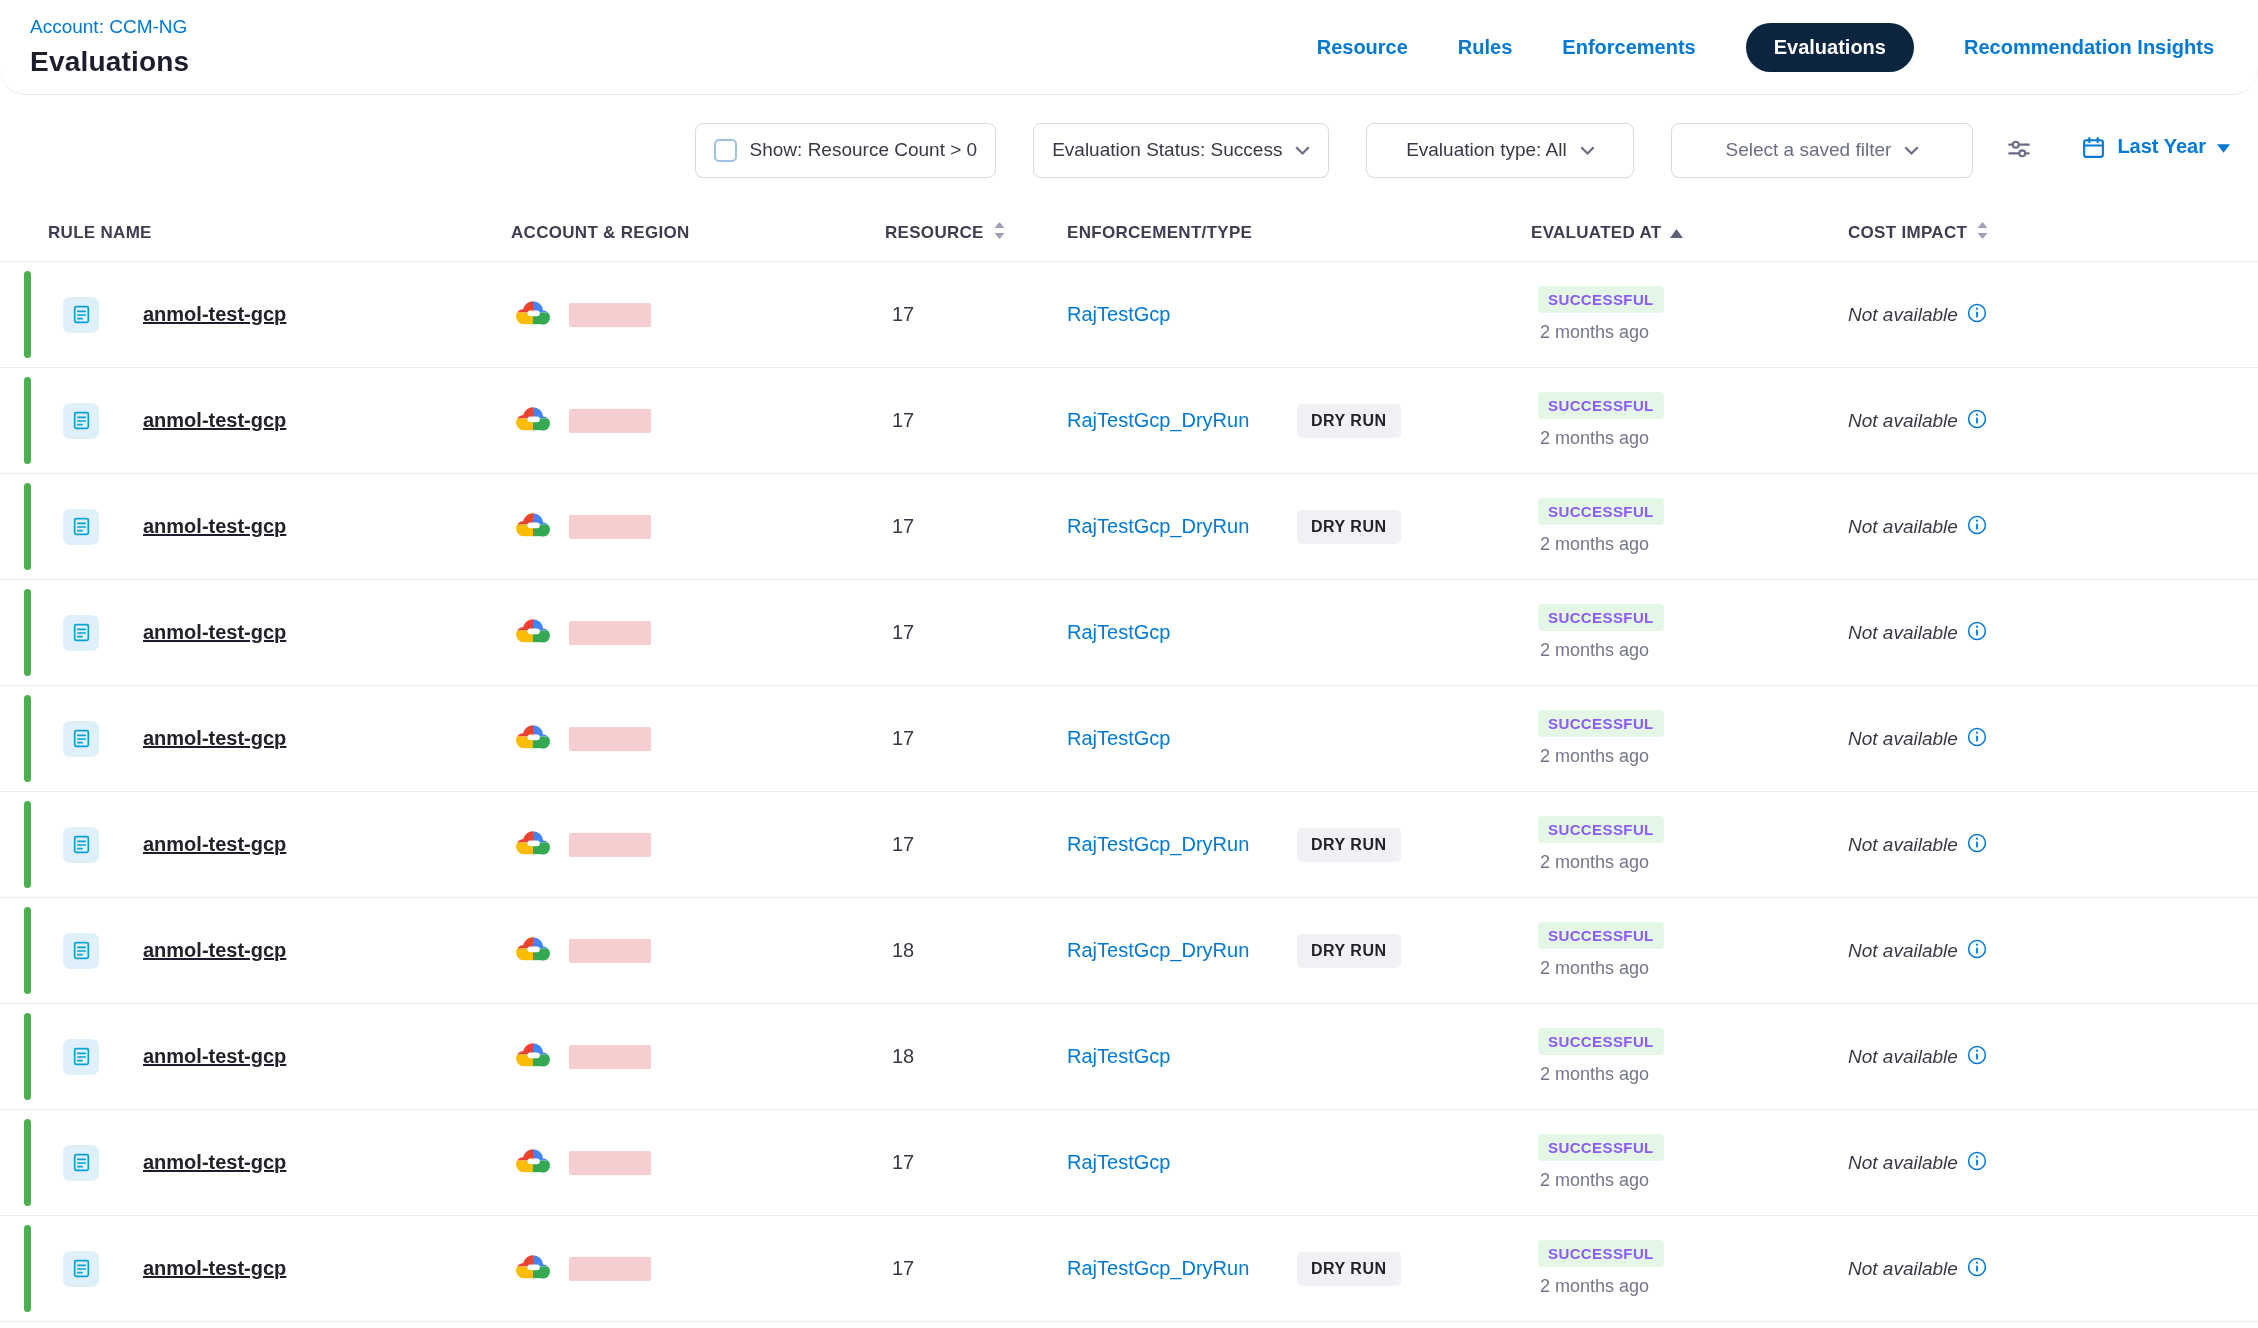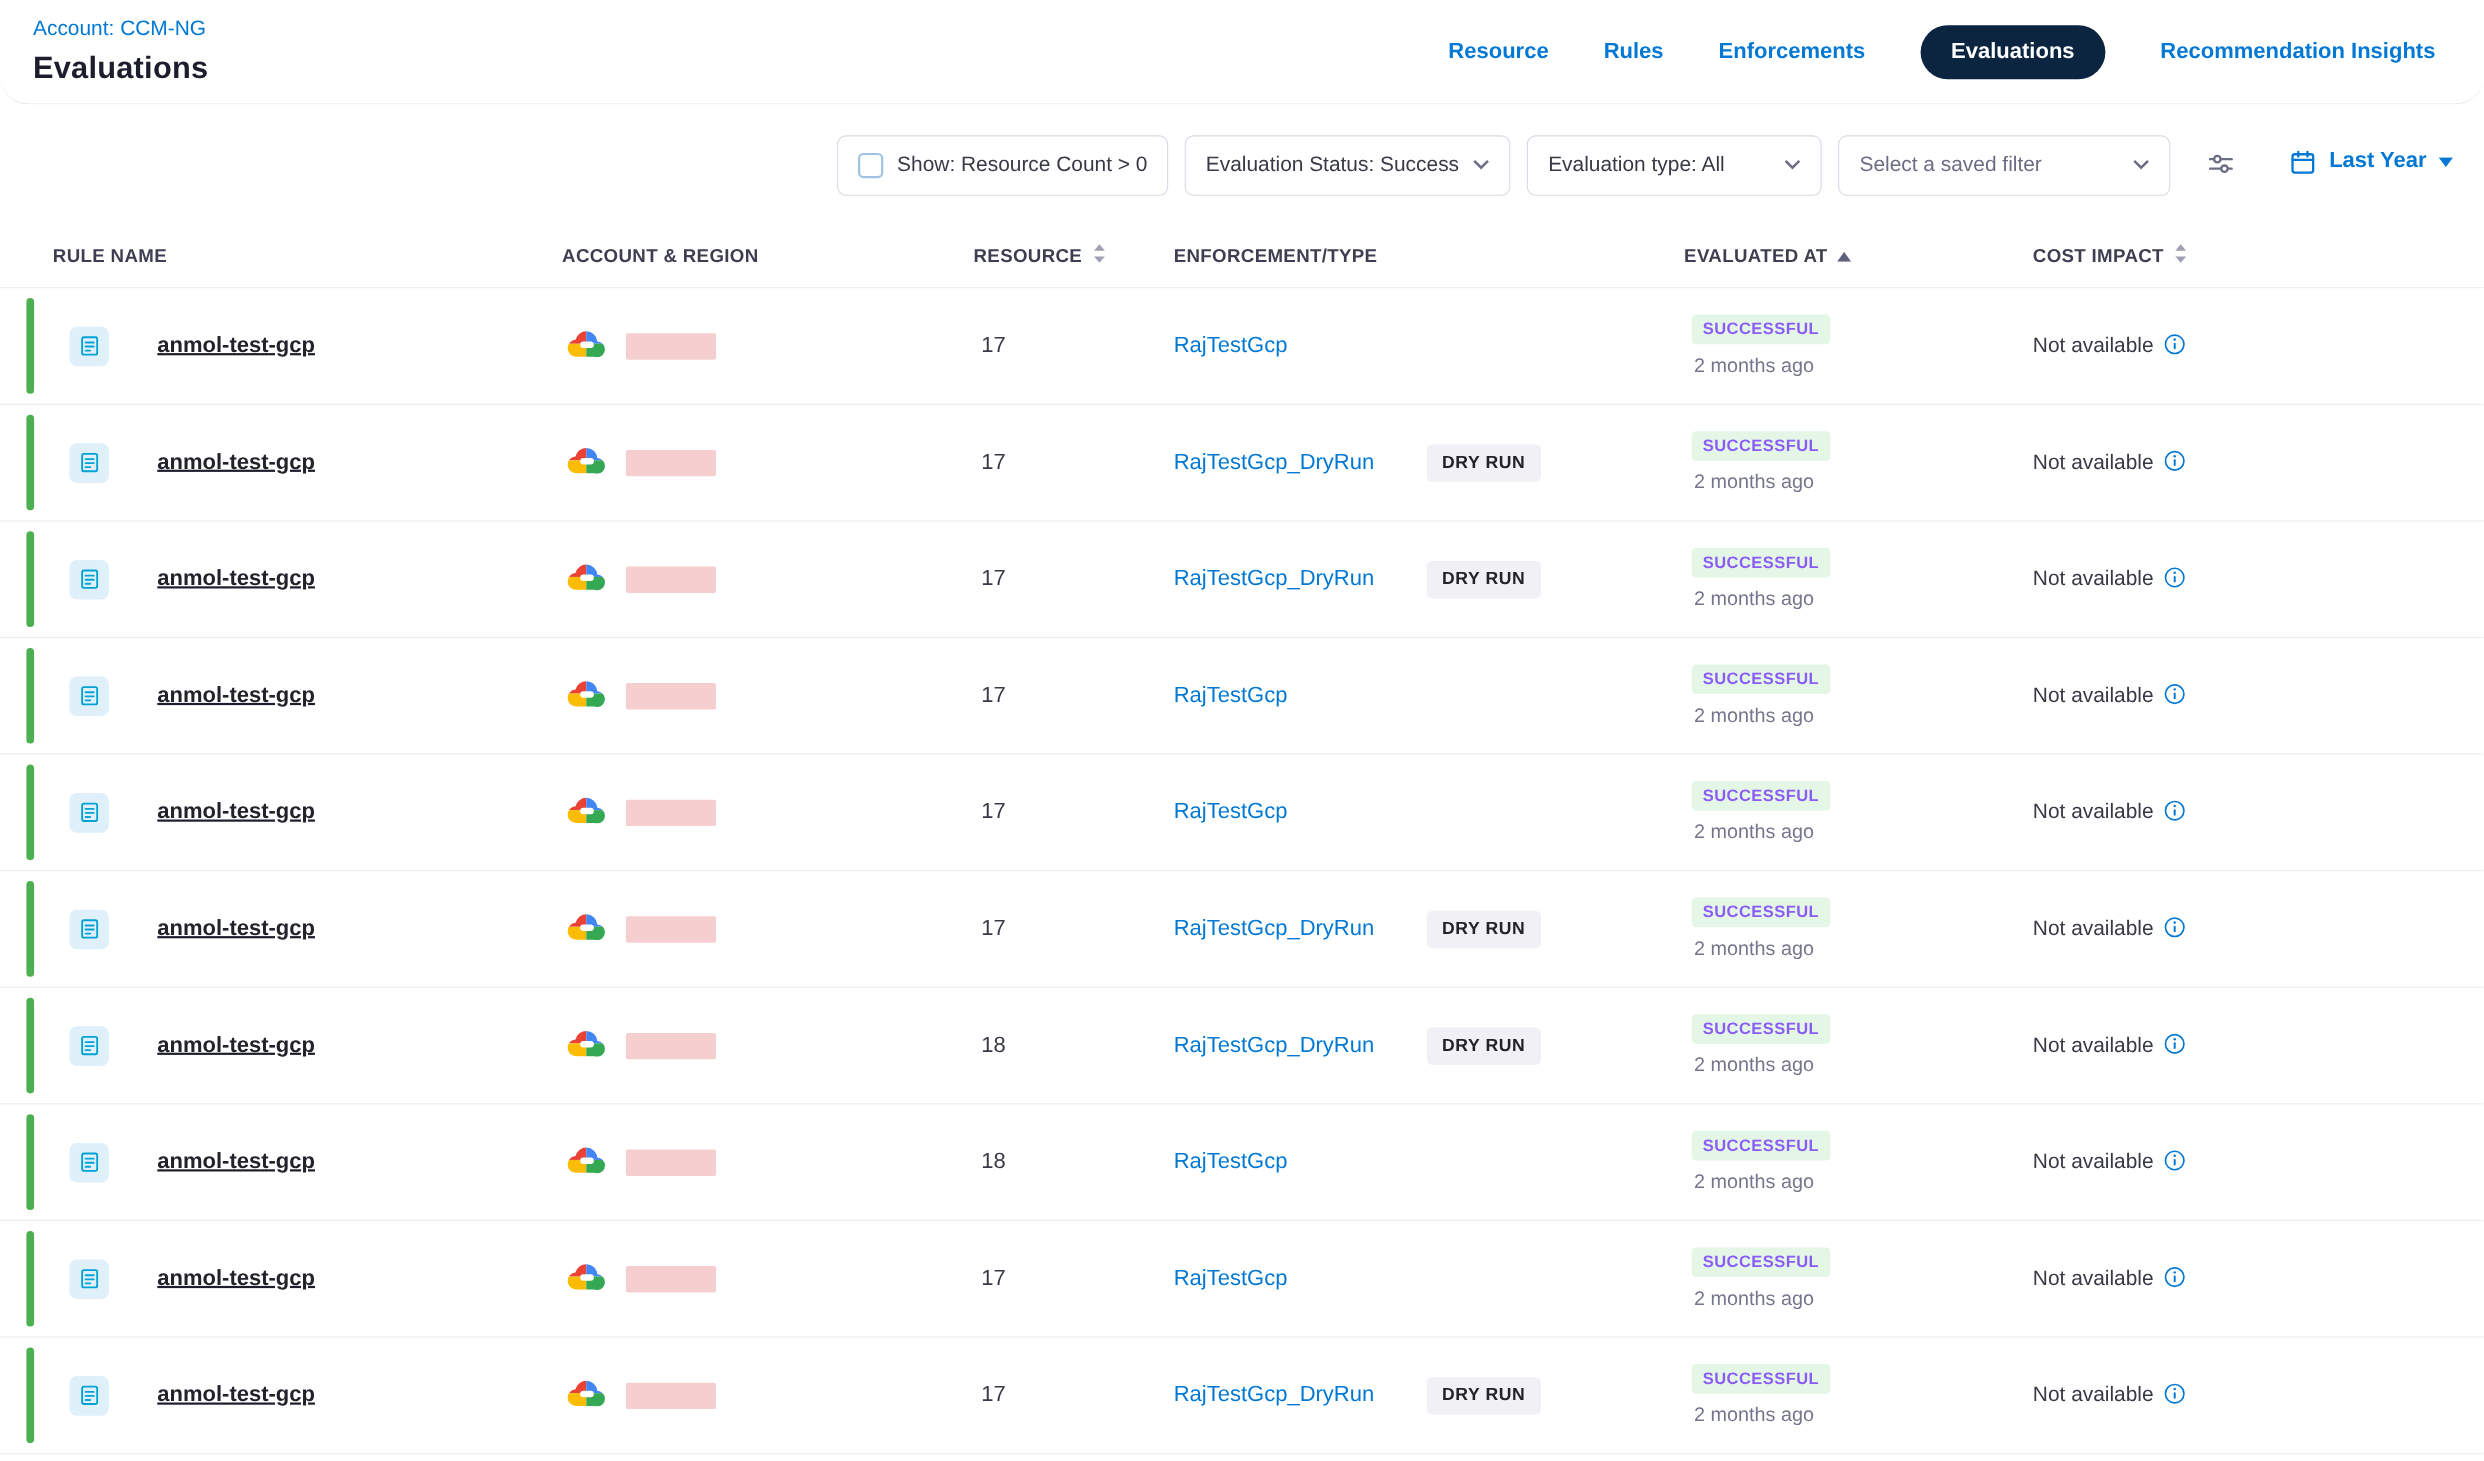--- a/index.html
+++ b/index.html
@@ -41,21 +41,21 @@
   .ctrl {
     height: 55px;
     border: 1px solid #d8d9e3; border-radius: 8px; background: #fff;
     display: flex; align-items: center; padding: 0 18px; gap: 13px;
     font-size: 19px; color: #383946; cursor: pointer; white-space: nowrap;
   }
   .checkbox-box {
     width: 23px; height: 23px; border: 2px solid #9ec2e2; border-radius: 5px; background: #fff;
     flex: 0 0 auto;
   }
-  .dropdown { justify-content: space-between; }
+  .dropdown { justify-content: center; margin-left: 22px; }
   .dd-status { min-width: 268px; }
   .dd-type   { min-width: 268px; }
   .dd-saved  { min-width: 302px; color: #6b6d85; }
   .sliders-btn {
     margin-left: 18px; margin-right: 34px;
     background: none; border: none; cursor: pointer; display: flex; align-items: center;
   }
   .daterange {
     display: flex; align-items: flex-start; gap: 11px;
     color: #0278d5; font-size: 20px; font-weight: 700; cursor: pointer;
@@ -107,21 +107,21 @@
     letter-spacing: .5px; padding: 8px 14px; border-radius: 5px; white-space: nowrap;
   }
 
   .cell-evaluated { display: flex; flex-direction: column; align-items: flex-start; gap: 9px; padding-left: 7px; }
   .status-badge {
     background: #e4f6e6; color: #8b5cf6; font-size: 15px; font-weight: 700;
     letter-spacing: .4px; padding: 5px 10px; border-radius: 4px;
   }
   .time-ago { font-size: 18px; color: #74768b; padding-left: 2px; }
 
-  .cell-cost { display: flex; align-items: center; gap: 9px; font-size: 19px; color: #383946; }
+  .cell-cost { display: flex; align-items: center; gap: 9px; font-size: 19px; color: #383946; font-style: italic; }
   .info-btn { background: none; border: none; cursor: pointer; display: flex; align-items: center; padding: 0; }
 
   .hidden-defs { position: absolute; width: 0; height: 0; overflow: hidden; }
 </style>
 </head>
 <body>
 
 <svg class="hidden-defs" aria-hidden="true">
   <defs>
     <clipPath id="gcpCloudClip">

